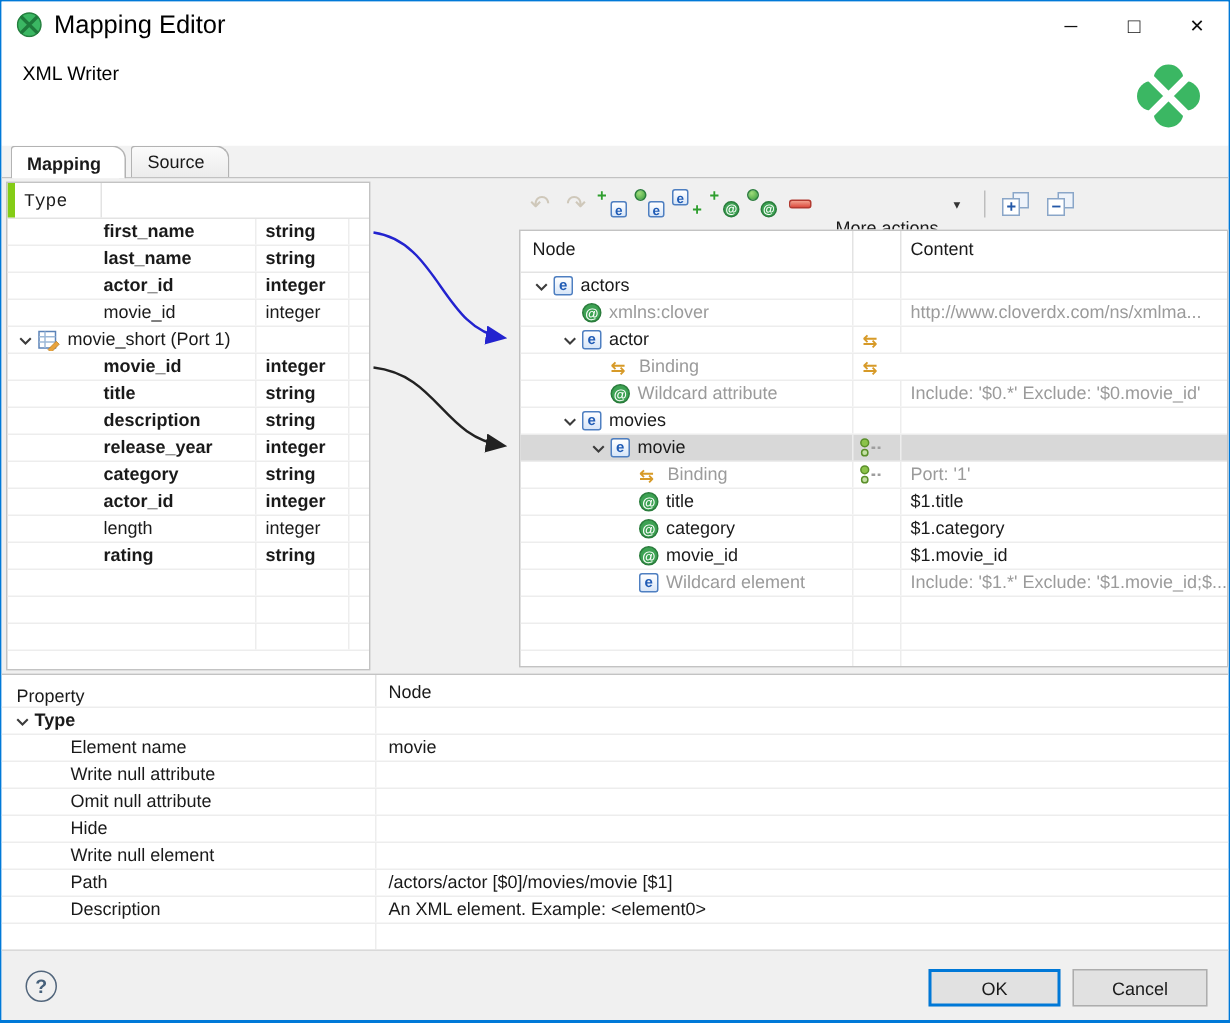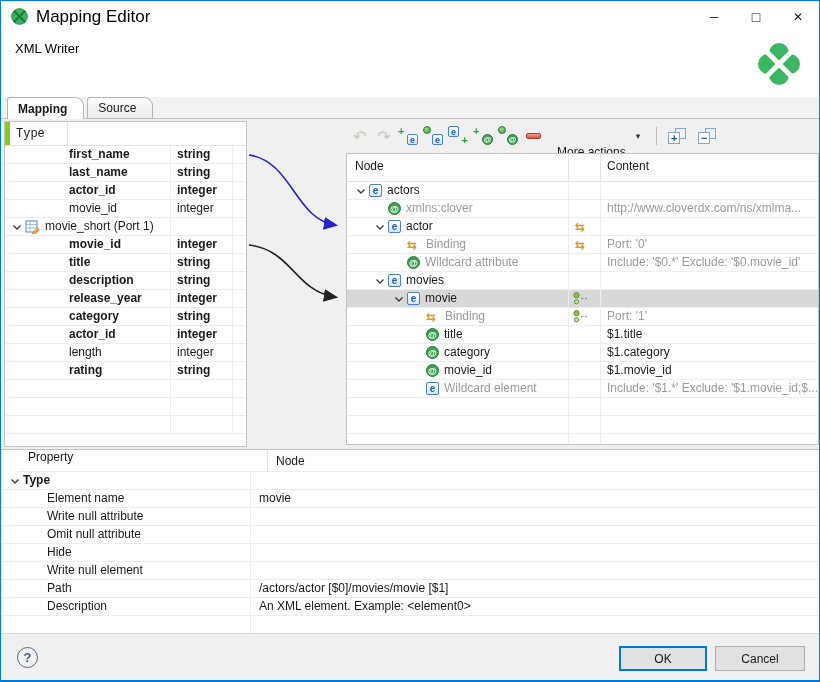--- a/index.html
+++ b/index.html
@@ -78,21 +78,21 @@
   .trow .c { flex:1; border-left:1px solid #ededed; padding-left:6px; overflow:hidden; white-space:nowrap; }
   .trow.sel { background:#d8d8d8; }
   .grey { color:#9b9b9b; }
   .icon-e { width:13px; height:13px; border:1px solid #4e7fc1; border-radius:2px; background:linear-gradient(#ffffff,#d8e6f8); color:#1f5bb5; font:bold 10px/12px "Liberation Sans",sans-serif; text-align:center; display:inline-block; margin-right:5px; flex:0 0 13px; }
   .icon-a { width:13px; height:13px; border:1px solid #2a7c3c; border-radius:50%; background:#3da253; color:#fff; font:bold 9px/12px "Liberation Sans",sans-serif; text-align:center; display:inline-block; margin-right:5px; flex:0 0 13px; }
   .icon-bind { color:#d79a28; font:bold 12px/12px "DejaVu Sans",sans-serif; margin-right:4px; display:inline-block; flex:0 0 15px; }
   .icon-key { display:inline-block; margin-left:4px; }
 
   
   .props { height:184px; background:#fff; border-top:1px solid #c3c3c3; position:relative; overflow:hidden; }
-  .pr-head { display:flex; height:22px; align-items:flex-start; border-bottom:1px solid #ededed;margin-left:17px; }
+  .pr-head { display:flex; height:22px; align-items:flex-end; border-bottom:1px solid #ededed; }
   .pr-head .p { width:249px; padding-left:10px; }
   .pr-head .v { flex:1; padding-left:8px; border-left:1px solid #e3e3e3; height:100%; display:flex; align-items:center; }
   .prow { display:flex; height:18px; line-height:17px; border-bottom:1px solid #ededed; }
   .prow .p { width:249px; display:flex; align-items:center; overflow:hidden; white-space:nowrap; }
   .prow .v { flex:1; padding-left:8px; border-left:1px solid #ededed; overflow:hidden; white-space:nowrap; }
   .prow.group .p { font-weight:bold; padding-left:6px; }
   .prow.item .p { padding-left:46px; }
 
   
   .footer { height:48px; background:#f0f0f0; border-top:1px solid #d9d9d9; position:relative; }
@@ -376,21 +376,20 @@
           </div>
           <div class="trow">
             <div class="n" style="padding-left:44px">
               <span class="chev"></span>
               <span class="icon-bind">⇆</span>
               <span class="grey">Binding</span>
             </div>
             <div class="m">
               <span class="icon-bind" style="margin-left:6px;">⇆</span>
             </div>
-            <div class="c"><span class="grey">Port: '0'</span></div>
           </div>
           <div class="trow">
             <div class="n" style="padding-left:44px">
               <span class="chev"></span>
               <span class="icon-a">@</span>
               <span class="grey">Wildcard attribute</span>
             </div>
             <div class="m"></div>
             <div class="c"><span class="grey">Include: '$0.*' Exclude: '$0.movie_id'</span></div>
           </div>

